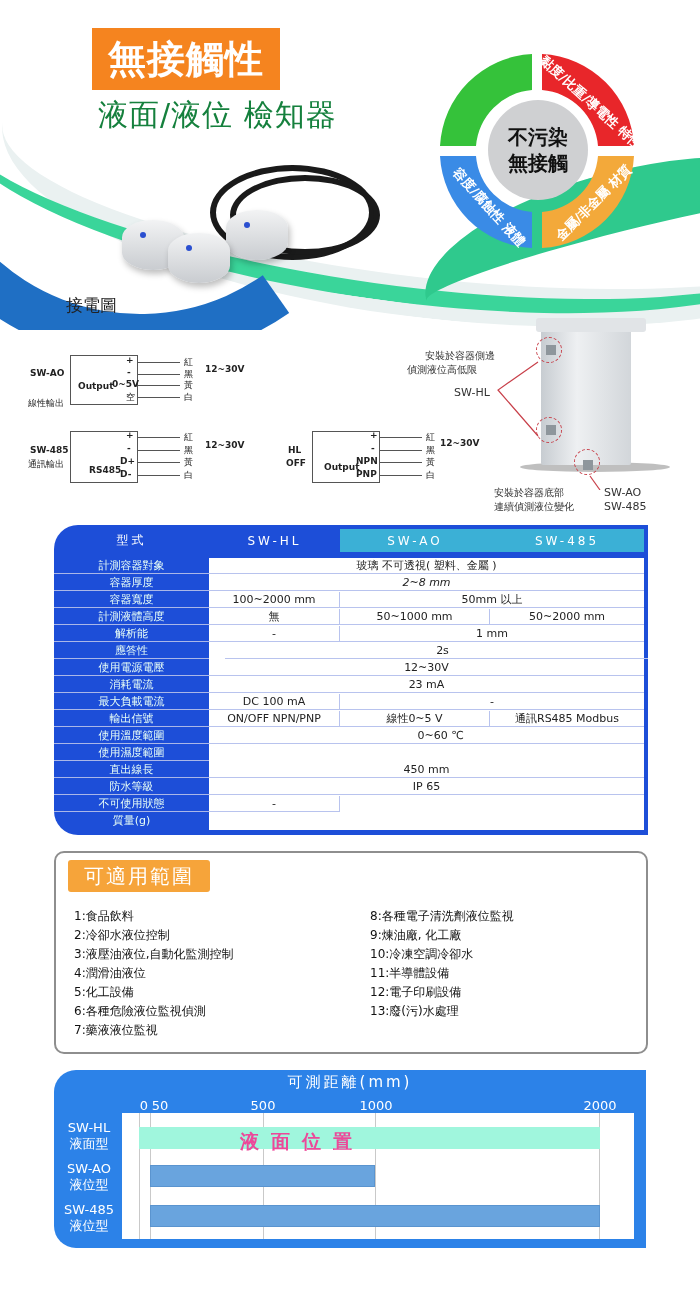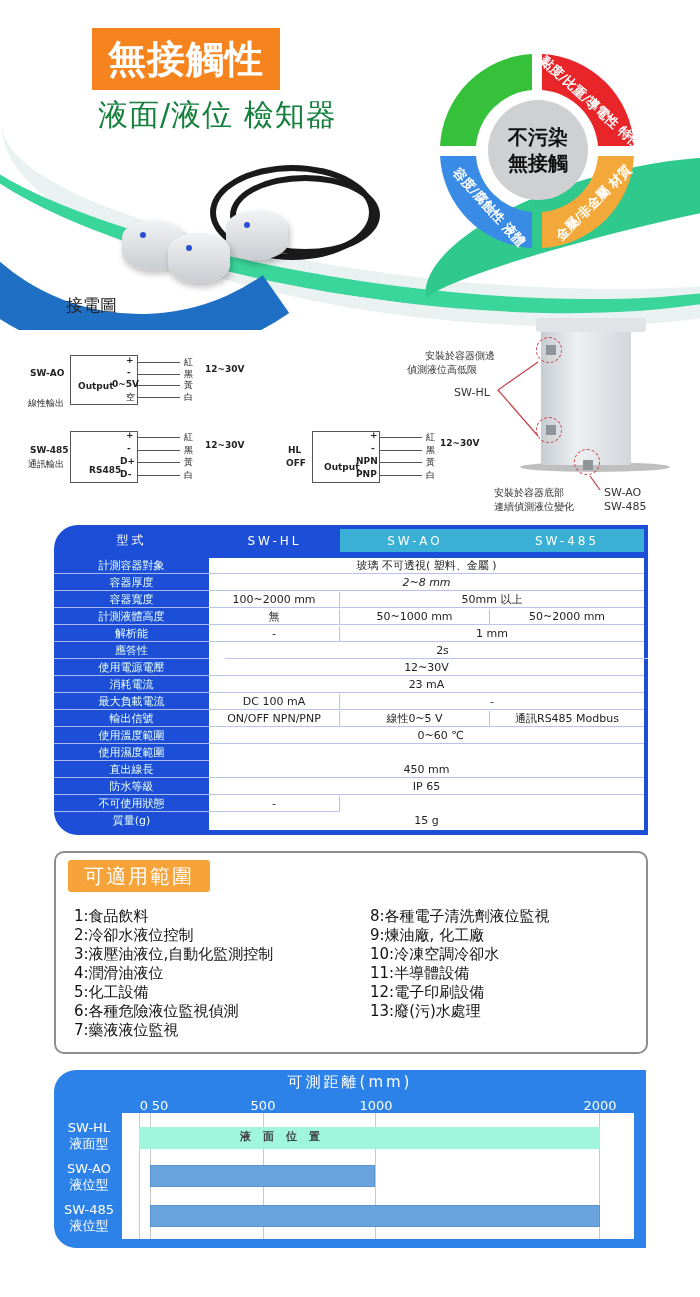--- a/index.html
+++ b/index.html
@@ -48,33 +48,33 @@
   .spec-head { position: absolute; top: 4px; height: 23px; display: flex; align-items: center; justify-content: center; font-size: 12px; letter-spacing: 3px; color: #fff; }
   .spec-head-blue { position: absolute; left: 286px; top: 4px; width: 304px; height: 23px; background: #3bb0d6; }
   .spec-rowlabel { position: absolute; left: 0; width: 155px; height: 16px; text-align: center; font-size: 11px; color: #e9fff6; line-height: 16px; border-bottom: 1px solid #aab7e8; }
   .spec-body { position: absolute; left: 155px; top: 33px; width: 435px; height: 272px; background: #fff; }
   .cell { position: absolute; height: 16px; line-height: 16px; font-size: 11px; text-align: center; color: #222; border-bottom: 1px solid #b8c3ee; white-space: nowrap; }
   .vsep { border-right: 1px solid #b8c3ee; }
 
   
   .apps { left: 54px; top: 851px; width: 594px; height: 203px; border: 2px solid #8e8e8e; border-radius: 10px; background: #fff; }
   .apps-title { left: 68px; top: 860px; width: 142px; height: 32px; background: #f6a43a; border-radius: 3px; color: #fff; font-size: 20px; display: flex; align-items: center; justify-content: center; letter-spacing: 2px; }
-  .app-item { position: absolute; font-size: 15px; color: #111; white-space: nowrap; line-height: 20px; }
+  .app-item { position: absolute; font-size: 12px; color: #111; white-space: nowrap; line-height: 20px; }
 
   
   .range { left: 54px; top: 1070px; width: 592px; height: 178px; background: #2c82e8; border-radius: 22px 0 0 22px; }
   .range-title { left: 0; top: 1073px; width: 700px; text-align: center; font-size: 15px; color: #fff; letter-spacing: 3px; }
   .plot { left: 122px; top: 1113px; width: 512px; height: 126px; background: #fff; }
   .grid { position: absolute; top: 0; width: 1px; height: 126px; background: #c9c9c9; }
   .tick { position: absolute; top: 1098px; font-size: 13px; color: #fff; transform: translateX(-50%); }
   .row-label { position: absolute; left: 56px; width: 66px; text-align: center; font-size: 13px; color: #fff; line-height: 16px; }
   .bar { position: absolute; height: 22px; }
   .bar-hl { background: #a0f6dd; }
   .bar-blue { background: #69a4de; border: 1px solid #5a94cf; }
-  .bar-text { position: absolute; font-size: 11px; font-weight: bold; color: #404040; letter-spacing: 12px; white-space: nowrap; }
+  .bar-text { position: absolute; font-size: 19px; font-weight: bold; color: #ec4899; letter-spacing: 12px; white-space: nowrap; }
 </style>
 </head>
 <body>
 
 <div class="abs hero-bg">
   <div class="abs swoosh-grey"></div>
   <div class="abs swoosh-green"></div>
   <div class="abs swoosh-blue"></div>
   <div class="abs swoosh-teal"></div>
 </div>
@@ -244,21 +244,20 @@
     <div class="cell vsep" style="top:153px;left:0;width:131px;">ON/OFF NPN/PNP</div>
     <div class="cell vsep" style="top:153px;left:131px;width:150px;">線性0~5 V</div>
     <div class="cell" style="top:153px;left:281px;width:154px;">通訊RS485 Modbus</div>
 
     <div class="cell" style="top:170px;left:0;width:435px;padding-left:28px;">0~60 ℃</div>
     <div class="cell" style="top:204px;left:0;width:435px;">450 mm</div>
     <div class="cell" style="top:221px;left:0;width:435px;">IP 65</div>
 
     <div class="cell vsep" style="top:238px;left:0;width:131px;">-</div>
 
-    <div class="cell" style="top:255px;left:0;width:435px;border-bottom:none;">15 g</div>
   </div>
 </div>
 
 <div class="abs apps"></div>
 <div class="abs apps-title">可適用範圍</div>
 <div class="abs" style="left:74px;top:906px;width:280px;height:140px;">
   <div class="app-item" style="top:0px;">1:食品飲料</div>
   <div class="app-item" style="top:19px;">2:冷卻水液位控制</div>
   <div class="app-item" style="top:38px;">3:液壓油液位,自動化監測控制</div>
   <div class="app-item" style="top:57px;">4:潤滑油液位</div>

